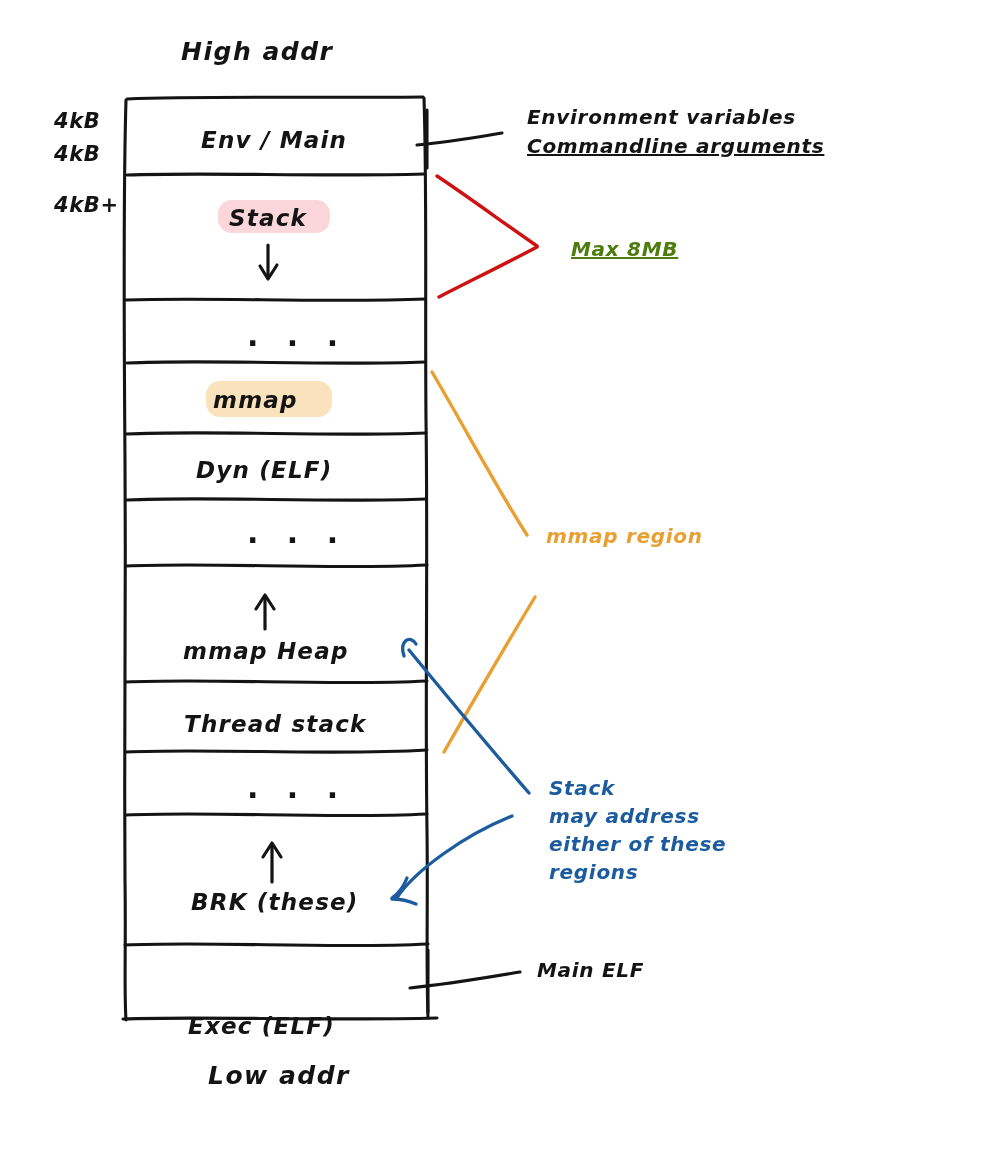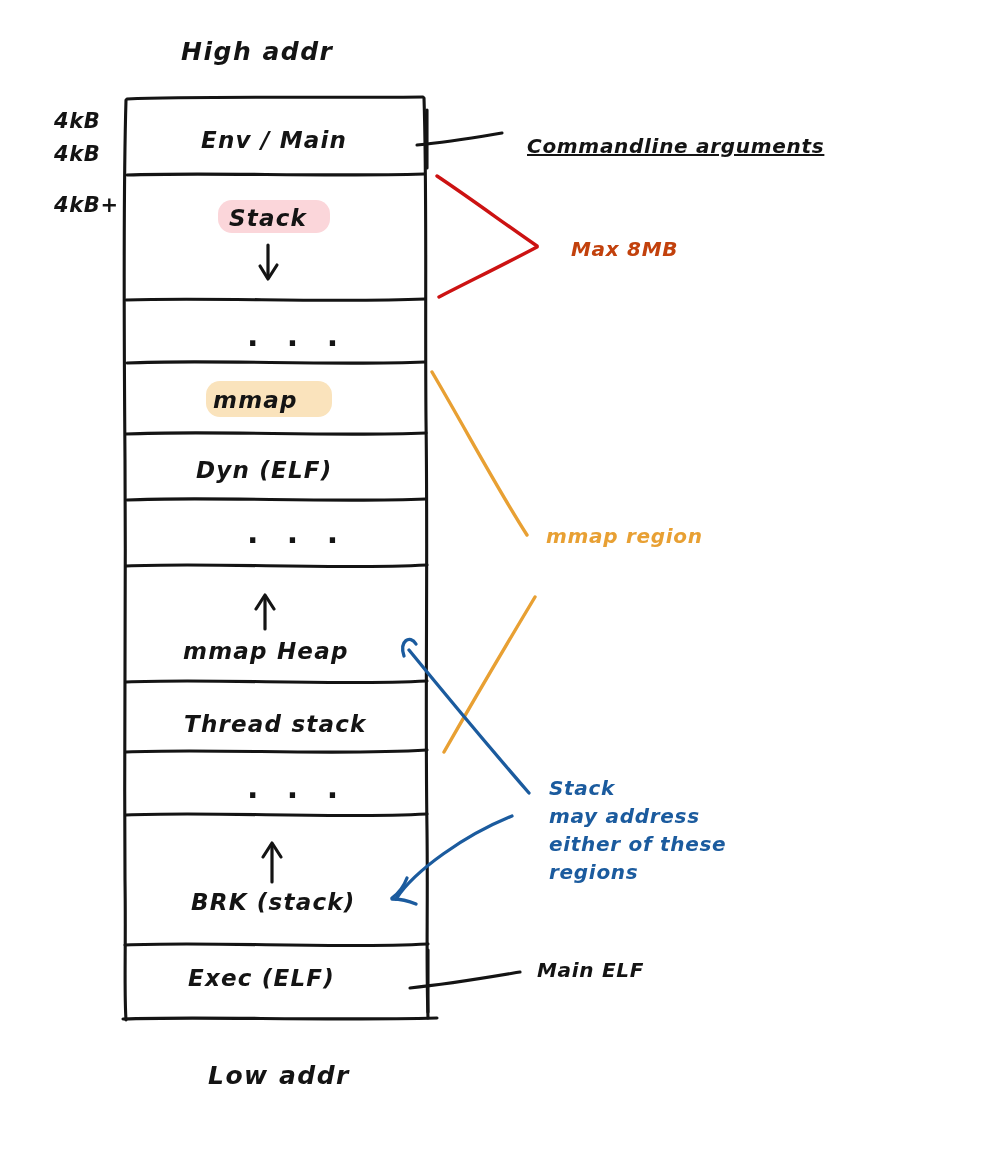--- a/index.html
+++ b/index.html
@@ -33,21 +33,21 @@
     letter-spacing: 0.5px;
     line-height: 1.28;
     font-style: italic;
     font-weight: 600;
     transform-origin: left top;
   }
   .title-lbl { font-size: 25px; letter-spacing: 1.5px; }
   .row-lbl   { font-size: 23px; letter-spacing: 1.2px; }
   .side-lbl  { font-size: 21px; letter-spacing: 0.6px; }
   .note-lbl  { font-size: 20px; letter-spacing: 0.7px; }
-  .red   { color: #c2410c; }
+  .red   { color: #4d7c0f; text-decoration: underline; }
   .orange{ color: #e8a033; }
   .blue  { color: #1b5b9e; }
   .dots {
     position: absolute;
     font-size: 30px;
     letter-spacing: 9px;
     color: #141414;
     font-weight: 700;
   }
   .hl {
@@ -152,24 +152,25 @@
   <div class="lbl row-lbl above" style="left:196px; top:456px;">Dyn (ELF)</div>
 
   <div class="dots above" style="left:247px; top:515px;">. . .</div>
 
   <div class="lbl row-lbl above" style="left:183px; top:637px;">mmap Heap</div>
 
   <div class="lbl row-lbl above" style="left:184px; top:710px;">Thread stack</div>
 
   <div class="dots above" style="left:247px; top:770px;">. . .</div>
 
-  <div class="lbl row-lbl above" style="left:191px; top:888px;">BRK (stack)</div>
+  <div class="lbl row-lbl above" style="left:191px; top:888px;">BRK (these)</div>
 
-  <div class="lbl row-lbl above" style="left:188px; top:964px;">Exec (ELF)</div>
+  <div class="lbl row-lbl above" style="left:188px; top:1012px;">Exec (ELF)</div>
 
+  <div class="lbl note-lbl" style="left:527px; top:105px;">Environment variables</div>
   <div class="lbl note-lbl" style="left:527px; top:134px;text-decoration:underline;">Commandline arguments</div>
 
   <div class="lbl note-lbl red" style="left:571px; top:237px;">Max 8MB</div>
 
   <div class="lbl note-lbl orange" style="left:546px; top:524px;">mmap region</div>
 
   <div class="lbl note-lbl blue" style="left:549px; top:776px;">Stack</div>
   <div class="lbl note-lbl blue" style="left:549px; top:804px;">may address</div>
   <div class="lbl note-lbl blue" style="left:549px; top:832px;">either of these</div>
   <div class="lbl note-lbl blue" style="left:549px; top:860px;">regions</div>

